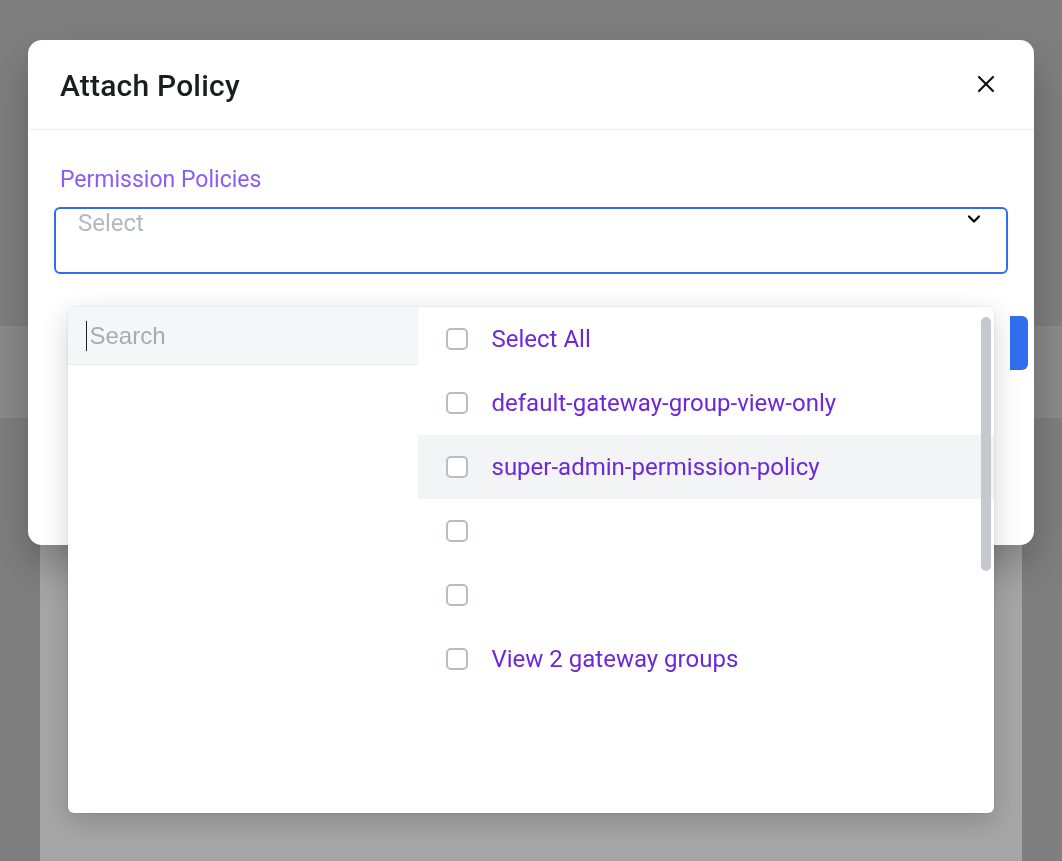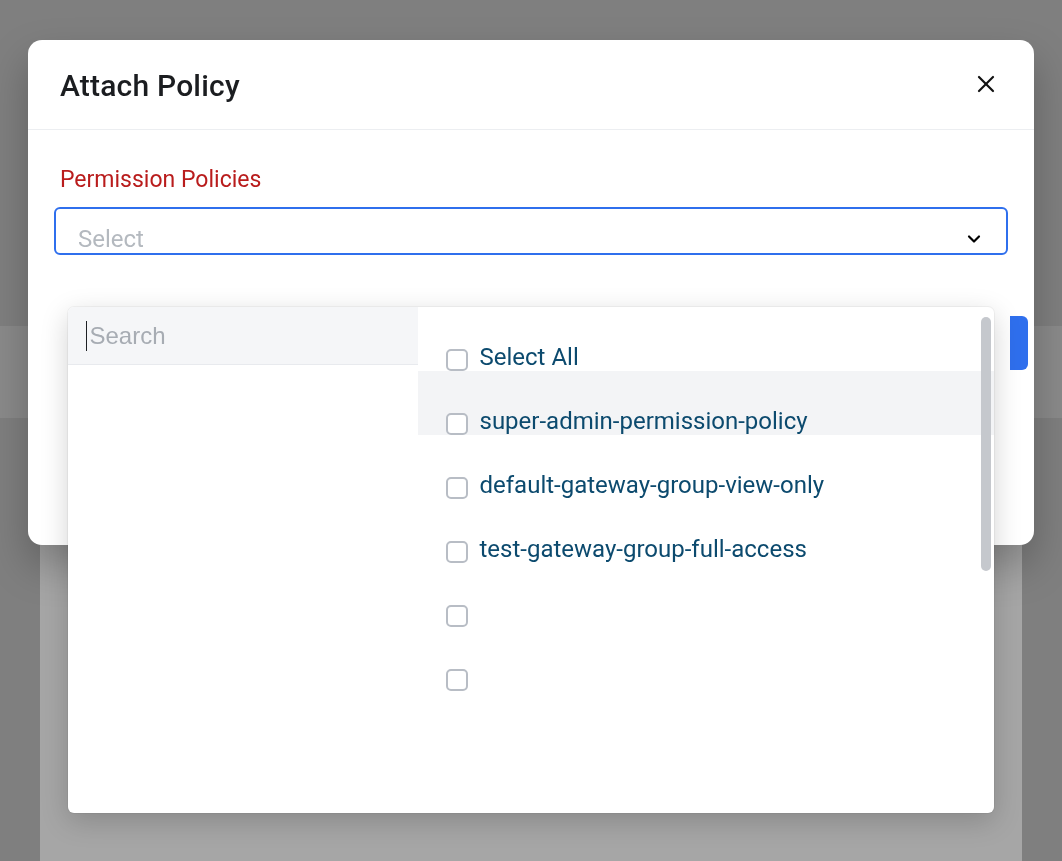--- a/index.html
+++ b/index.html
@@ -59,30 +59,30 @@
   }
   .close-btn svg { width: 24px; height: 24px; }
 
   .modal-body {
     padding: 30px 26px 30px 26px;
     position: relative;
     flex: 1;
   }
   .field-label {
     font-size: 23px;
-    color: #b91c1c;
+    color: #8b5cf6;
     font-weight: 400;
     margin: 6px 0 14px 6px;
   }
   .select-box {
     border: 2px solid #2f6fed;
     border-radius: 6px;
-    height: 48px;
-    display: flex;
-    align-items: flex-end;
+    height: 67px;
+    display: flex;
+    align-items: flex-start;
     justify-content: space-between;
     padding: 0 22px;
     cursor: pointer;
     background: #fff;
   }
   .select-placeholder {
     font-size: 24px;
     color: #b4b9bf;
   }
   .select-caret svg { width: 20px; height: 20px; }
@@ -140,27 +140,27 @@
     flex: 1;
     overflow: hidden;
   }
   .options {
     position: absolute;
     inset: 0;
     overflow: hidden;
   }
   .option {
     display: flex;
-    align-items: flex-end;
-    gap: 12px;
+    align-items: center;
+    gap: 24px;
     padding: 0 28px;
     height: 64px;
     cursor: pointer;
     font-size: 24px;
-    color: #0c4a6e;
+    color: #6d28d9;
   }
   .option.highlight { background: #f3f4f6; }
   .checkbox {
     width: 22px; height: 22px;
     border: 2px solid #b8bdc5;
     border-radius: 5px;
     flex-shrink: 0;
     background: #fff;
   }
   .option-label { white-space: nowrap; }
@@ -215,34 +215,34 @@
     <div class="search-cursor"></div>
     <input class="search-input" type="text" placeholder="Search" style="">
   </div>
   <div class="options-wrap">
     <div class="options" id="options-list">
       <div class="option">
         <span class="checkbox"></span>
         <span class="option-label">Select All</span>
       </div>
 
-    <div class="option highlight">
+    <div class="option">
+          <span class="checkbox"></span>
+          <span class="option-label">default-gateway-group-view-only</span>
+        </div>
+        <div class="option highlight">
           <span class="checkbox"></span>
           <span class="option-label">super-admin-permission-policy</span>
         </div>
         <div class="option">
           <span class="checkbox"></span>
-          <span class="option-label">default-gateway-group-view-only</span>
         </div>
         <div class="option">
           <span class="checkbox"></span>
-          <span class="option-label">test-gateway-group-full-access</span>
         </div>
         <div class="option">
           <span class="checkbox"></span>
-        </div>
-        <div class="option">
-          <span class="checkbox"></span>
+          <span class="option-label">View 2 gateway groups</span>
         </div>
       </div>
     <div class="scrollbar"></div>
   </div>
 </div>
 
 </body></html>

